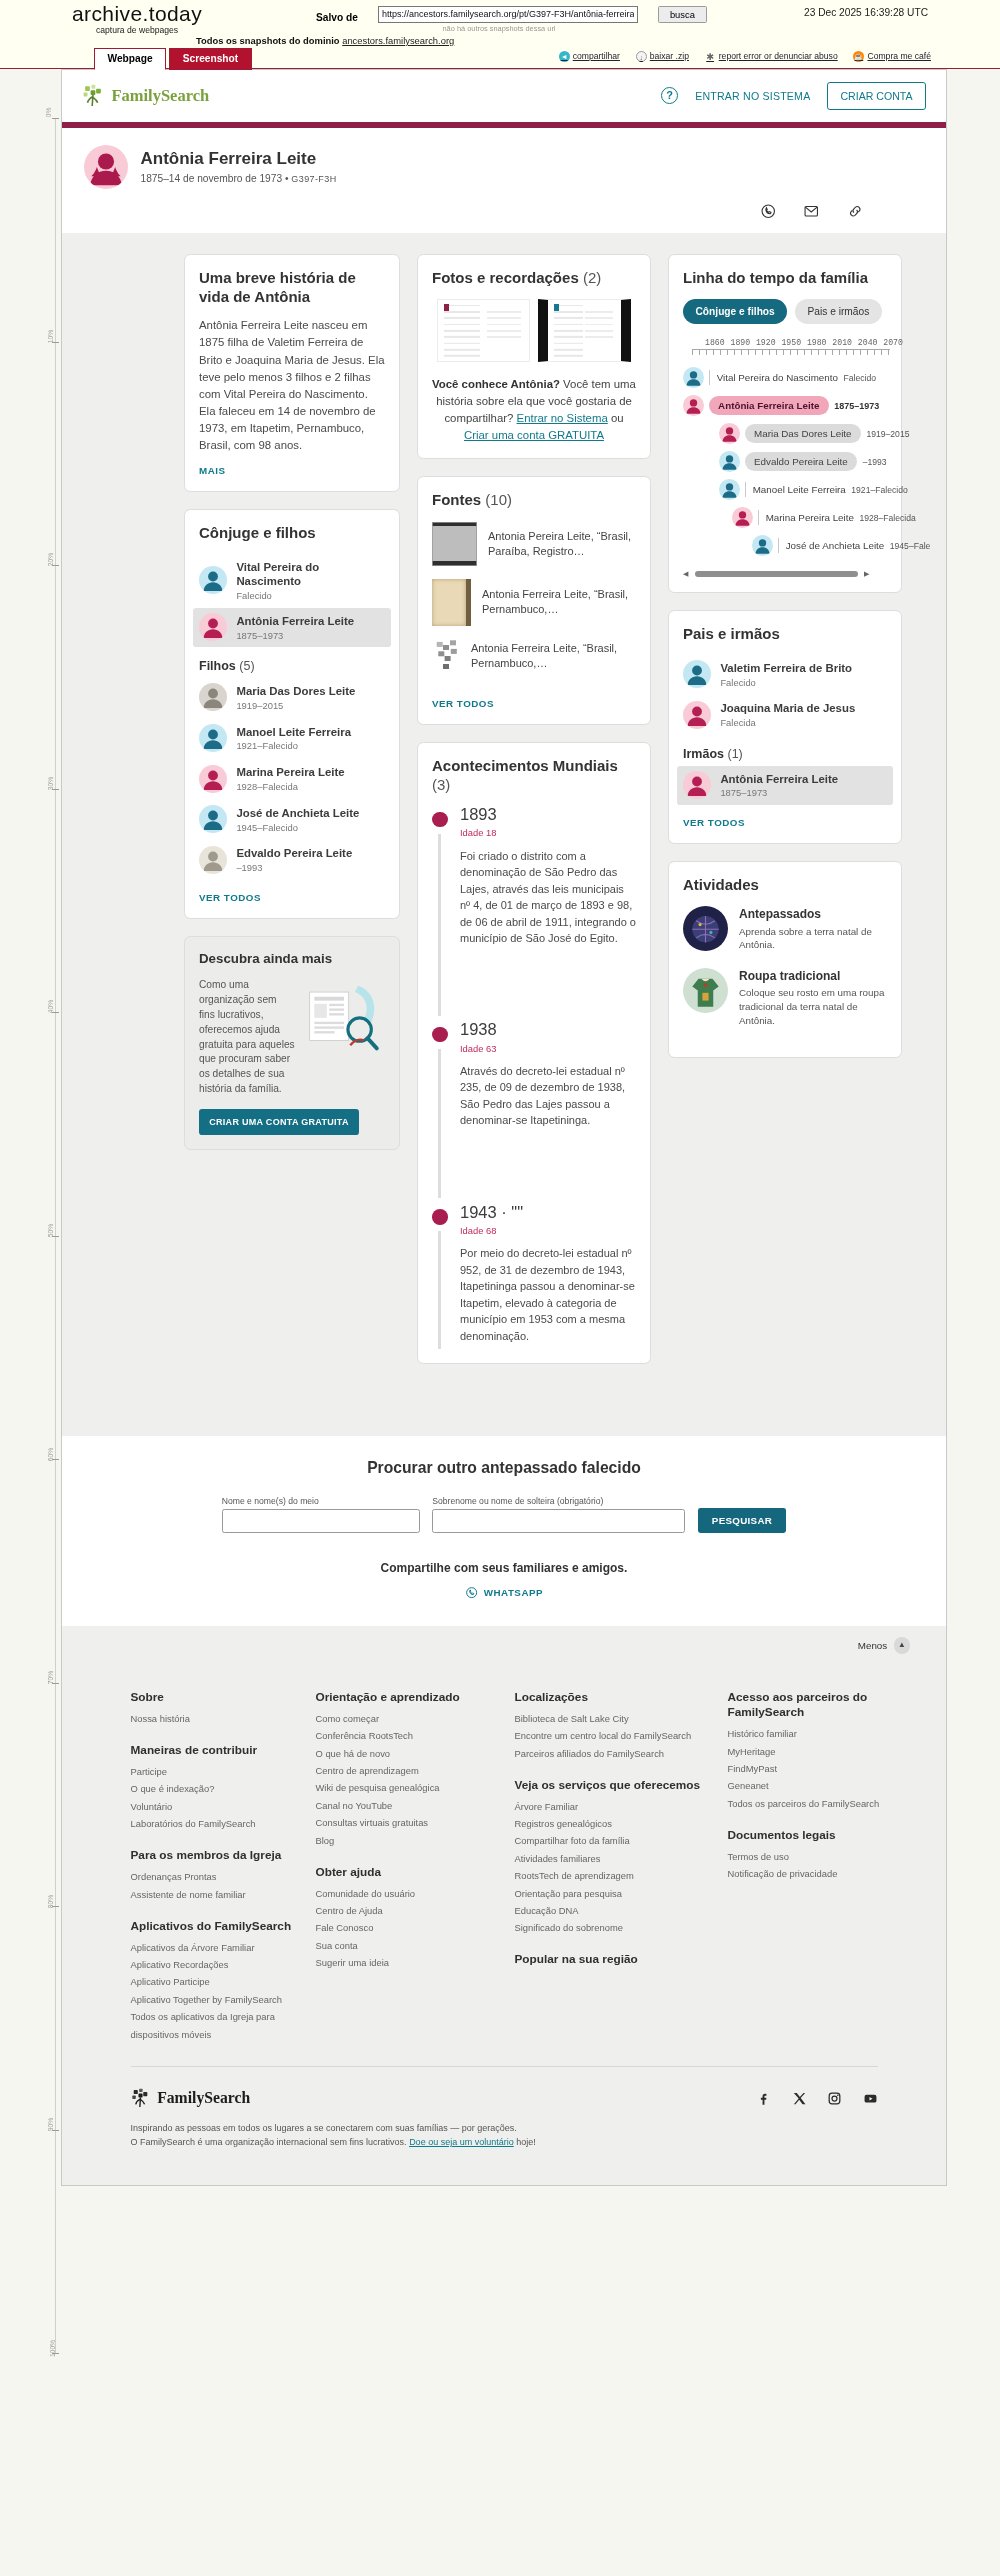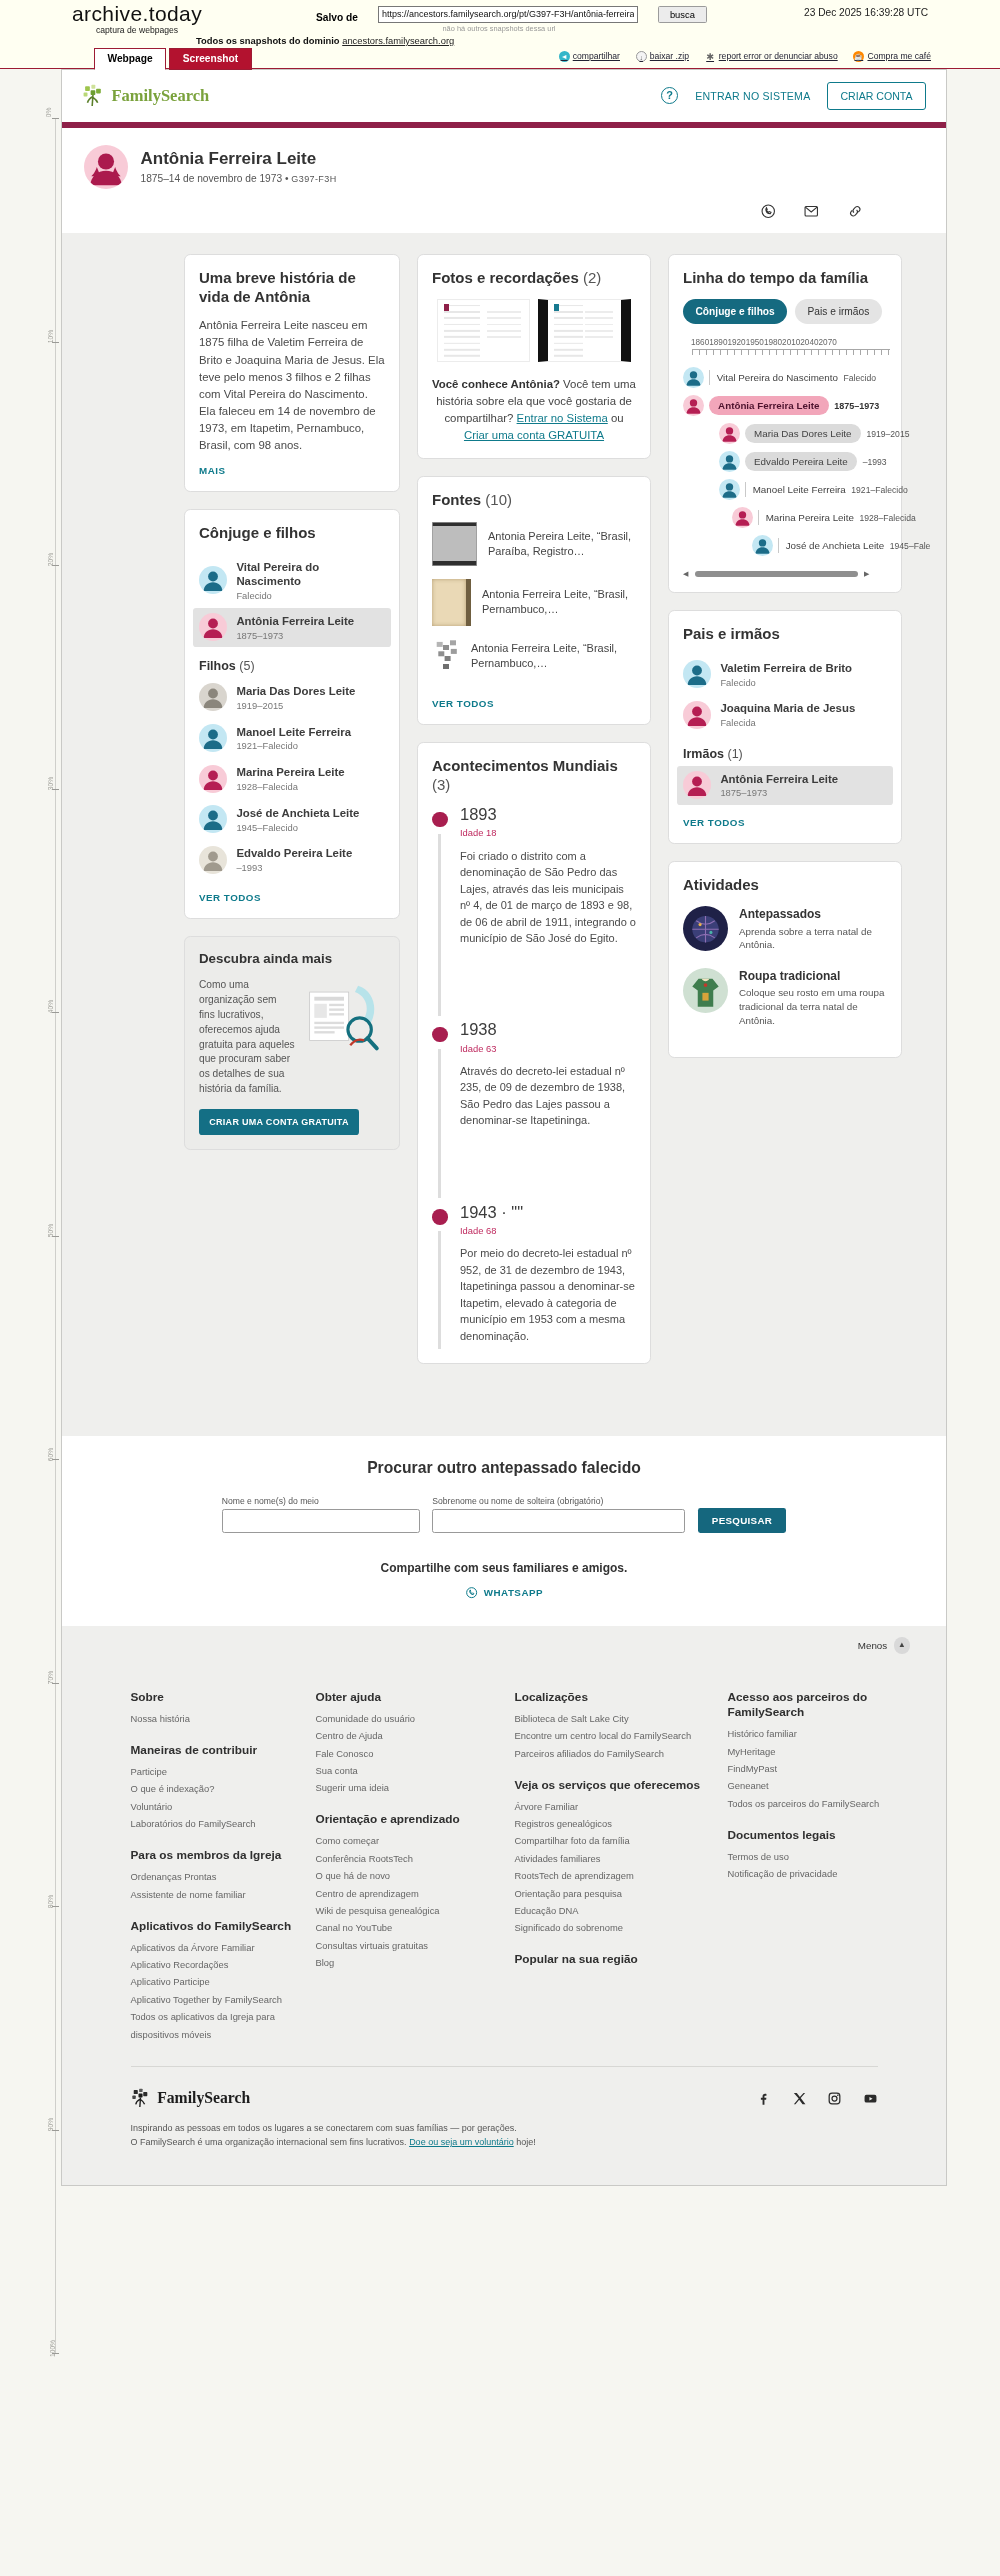--- a/index.html
+++ b/index.html
@@ -126,21 +126,21 @@
   .ev-year { font-size:16.5px; color:#3c3c3c; font-weight:normal; }
   .ev-age { font-size:9.4px; color:#bf2a5f; margin:3.1px 0 9.4px; }
   .ev-body { font-size:11px; color:#4a4a4a; line-height:1.5; margin:0 0 69px; }
   .event:last-child .ev-body { margin-bottom:4.7px; }
 
   
   .tl-pills { display:flex; gap:7.8px; margin-bottom:14px; }
   .tl-pill { font-size:10.2px; padding:7px 12.5px; border-radius:15px; cursor:pointer; }
   .tl-pill.active { background:#156a80; color:#fff; font-weight:bold; }
   .tl-pill.idle { background:#e4e4e4; color:#333; }
-  .tl-years { display:flex; width:198px; margin-left:8px; font-size:8.2px; color:#666; }
+  .tl-years { display:flex; justify-content:space-between; width:198px; margin-left:22px; font-size:8.2px; color:#666;font-family:Liberation Mono, monospace; }
   .tl-ruler { width:198px; margin:2.4px 0 12.5px 9.4px; height:5.5px; border-top:0.8px solid #a7a7a7;
               background:repeating-linear-gradient(90deg,#a7a7a7 0 0.8px,transparent 0.8px 7px); }
   .t-row { margin-bottom:7px; }
   .t-inner { display:flex; align-items:center; }
   .avatar.sm { width:21px; height:21px; margin-right:4.7px; }
   .t-name { font-size:9.8px; color:#444; white-space:nowrap; }
   .t-name[data-pill="pink"] { background:#f2a6ba; color:#4d132e; font-weight:bold; padding:3.9px 9.4px; border-radius:11.8px; }
   .t-name[data-pill="gray"] { background:#dbdbdb; padding:3.9px 9.4px; border-radius:11.8px; }
   .t-name[data-pill="none"] { border-left:1.6px solid #c9c9c9; padding:2.4px 0 2.4px 7px; }
   .t-dates { font-size:8.6px; color:#555; margin-left:5.5px; white-space:nowrap; }
@@ -806,42 +806,42 @@
               <a class="f-link">Aplicativo Recordações</a>
               <a class="f-link">Aplicativo Participe</a>
               <a class="f-link">Aplicativo Together by FamilySearch</a>
               <a class="f-link">Todos os aplicativos da Igreja para dispositivos móveis</a>
             </div>
             </div>
         </div>
         <div>
 
           <div>
-              <div class="f-head">Obter ajuda</div>
-              <div>
-
-              <a class="f-link">Comunidade do usuário</a>
-              <a class="f-link">Centro de Ajuda</a>
-              <a class="f-link">Fale Conosco</a>
-              <a class="f-link">Sua conta</a>
-              <a class="f-link">Sugerir uma ideia</a>
-            </div>
-            </div>
-          <div>
               <div class="f-head">Orientação e aprendizado</div>
               <div>
 
               <a class="f-link">Como começar</a>
               <a class="f-link">Conferência RootsTech</a>
               <a class="f-link">O que há de novo</a>
               <a class="f-link">Centro de aprendizagem</a>
               <a class="f-link">Wiki de pesquisa genealógica</a>
               <a class="f-link">Canal no YouTube</a>
               <a class="f-link">Consultas virtuais gratuitas</a>
               <a class="f-link">Blog</a>
+            </div>
+            </div>
+          <div>
+              <div class="f-head">Obter ajuda</div>
+              <div>
+
+              <a class="f-link">Comunidade do usuário</a>
+              <a class="f-link">Centro de Ajuda</a>
+              <a class="f-link">Fale Conosco</a>
+              <a class="f-link">Sua conta</a>
+              <a class="f-link">Sugerir uma ideia</a>
             </div>
             </div>
         </div>
         <div>
 
         <div>
               <div class="f-head">Localizações</div>
               <div>
 
               <a class="f-link">Biblioteca de Salt Lake City</a>

